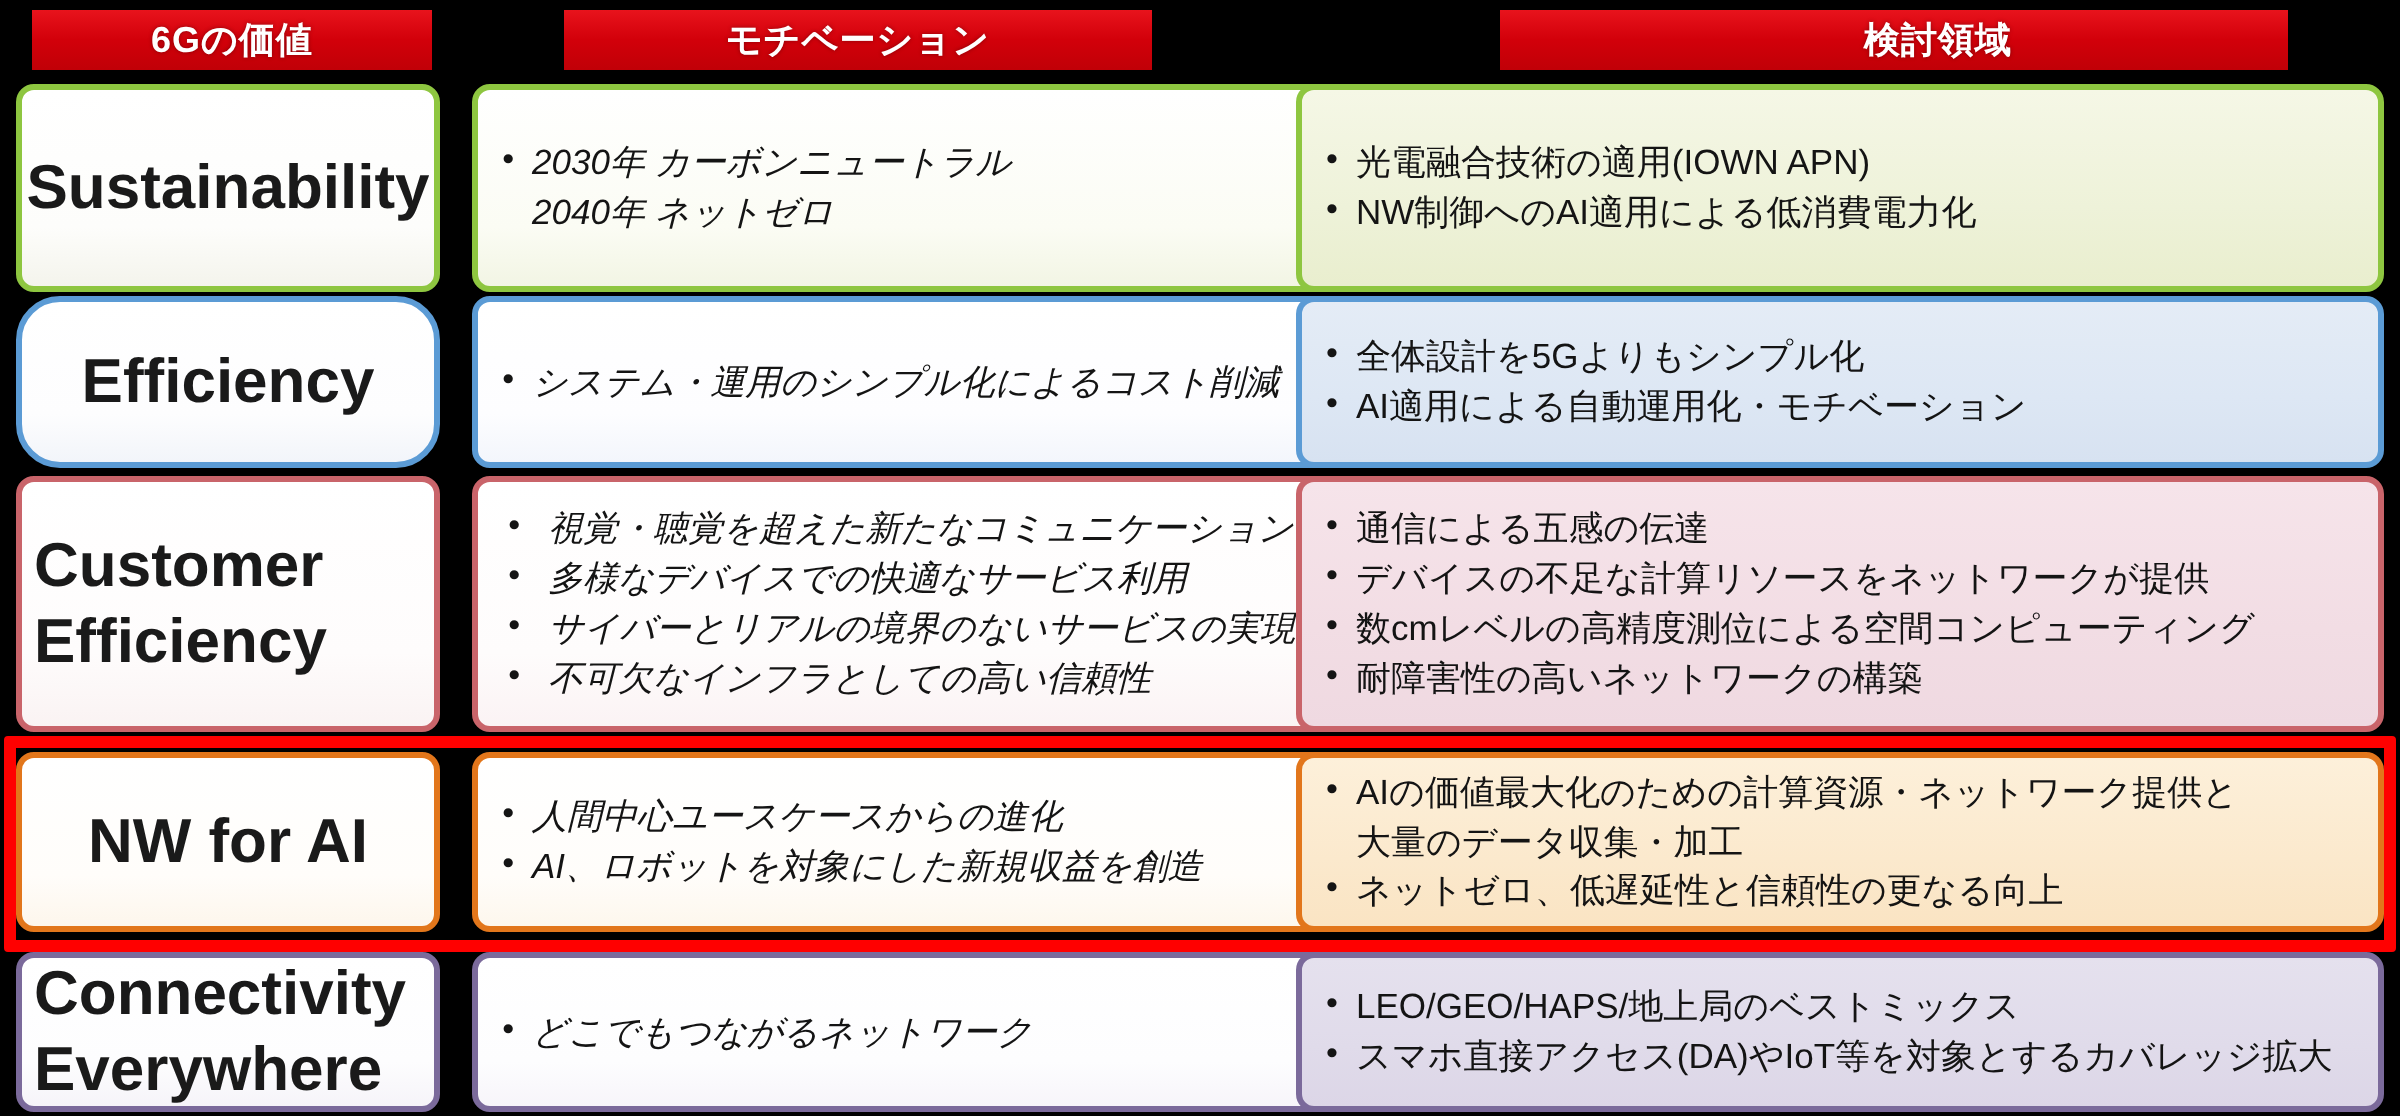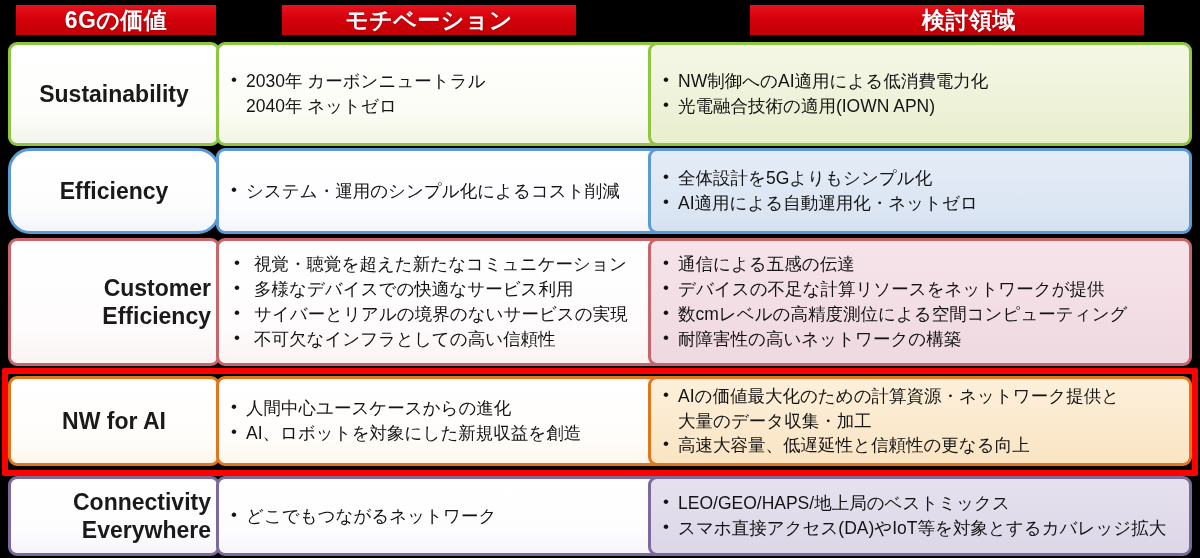--- a/index.html
+++ b/index.html
@@ -20,21 +20,21 @@
     height: 558px;
     background: #000000;
   }
 
   
   .hdr {
     position: absolute;
     height: 30px;
     background: linear-gradient(to bottom, #e8131c 0%, #d2000a 50%, #c00007 100%);
     color: #ffffff;
-    font-size: 23px;
+    font-size: 18px;
     font-weight: bold;
     display: flex;
     align-items: center;
     justify-content: center;
     letter-spacing: 0.5px;
     box-shadow: 0 0 3px rgba(0,0,0,0.9);
     text-shadow: 0 0 2px rgba(0,0,0,0.35);
     white-space: nowrap;
   }
   #hdr1 { left: 16px;  top: 5px; width: 200px; }
@@ -51,31 +51,31 @@
     position: absolute;
     top: 0;
     bottom: 0;
     border-radius: 9px;
     border-style: solid;
     border-width: 3px;
     box-sizing: border-box;
     overflow: hidden;
   }
   .cell.c1 { left: 8px;   width: 212px; }
-  .cell.c2 { left: 216px; width: 452px; }
+  .cell.c2 { left: 236px; width: 452px; font-style: italic; }
   .cell.c3 { left: 648px; width: 544px; }
 
   
   .valname {
     height: 100%;
     display: flex;
     align-items: center;
     justify-content: center;
-    text-align: right;
-    font-size: 23px;
+    text-align: left;
+    font-size: 31px;
     font-weight: bold;
     color: #1a1a1a;
     line-height: 1.22;
     padding: 0 6px;
   }
 
   
   ul.bullets {
     margin: 0;
     padding: 0;
@@ -162,42 +162,42 @@
           <div class="listwrap">
             <ul class="bullets">
               <li>2030年 カーボンニュートラル
 2040年 ネットゼロ</li>
             </ul>
           </div>
         </div>
         <div class="cell c3">
           <div class="listwrap">
             <ul class="bullets">
+              <li>光電融合技術の適用(IOWN APN)</li>
               <li>NW制御へのAI適用による低消費電力化</li>
-              <li>光電融合技術の適用(IOWN APN)</li>
             </ul>
           </div>
         </div>
       </div>
       <div class="row r2" style="top: 148px; height: 86px;">
         <div class="cell c1">
           <div class="valname">Efficiency</div>
         </div>
         <div class="cell c2">
           <div class="listwrap">
             <ul class="bullets">
               <li>システム・運用のシンプル化によるコスト削減</li>
             </ul>
           </div>
         </div>
         <div class="cell c3">
           <div class="listwrap">
             <ul class="bullets">
               <li>全体設計を5Gよりもシンプル化</li>
-              <li>AI適用による自動運用化・ネットゼロ</li>
+              <li>AI適用による自動運用化・モチベーション</li>
             </ul>
           </div>
         </div>
       </div>
       <div class="row r3" style="top: 238px; height: 128px;">
         <div class="cell c1">
           <div class="valname">Customer Efficiency</div>
         </div>
         <div class="cell c2">
           <div class="listwrap">
@@ -230,21 +230,21 @@
               <li>人間中心ユースケースからの進化</li>
               <li>AI、ロボットを対象にした新規収益を創造</li>
             </ul>
           </div>
         </div>
         <div class="cell c3">
           <div class="listwrap">
             <ul class="bullets">
               <li>AIの価値最大化のための計算資源・ネットワーク提供と
 大量のデータ収集・加工</li>
-              <li>高速大容量、低遅延性と信頼性の更なる向上</li>
+              <li>ネットゼロ、低遅延性と信頼性の更なる向上</li>
             </ul>
           </div>
         </div>
       </div>
       <div class="row r5" style="top: 476px; height: 80px; border-radius: 30px;">
         <div class="cell c1">
           <div class="valname">Connectivity Everywhere</div>
         </div>
         <div class="cell c2">
           <div class="listwrap">

